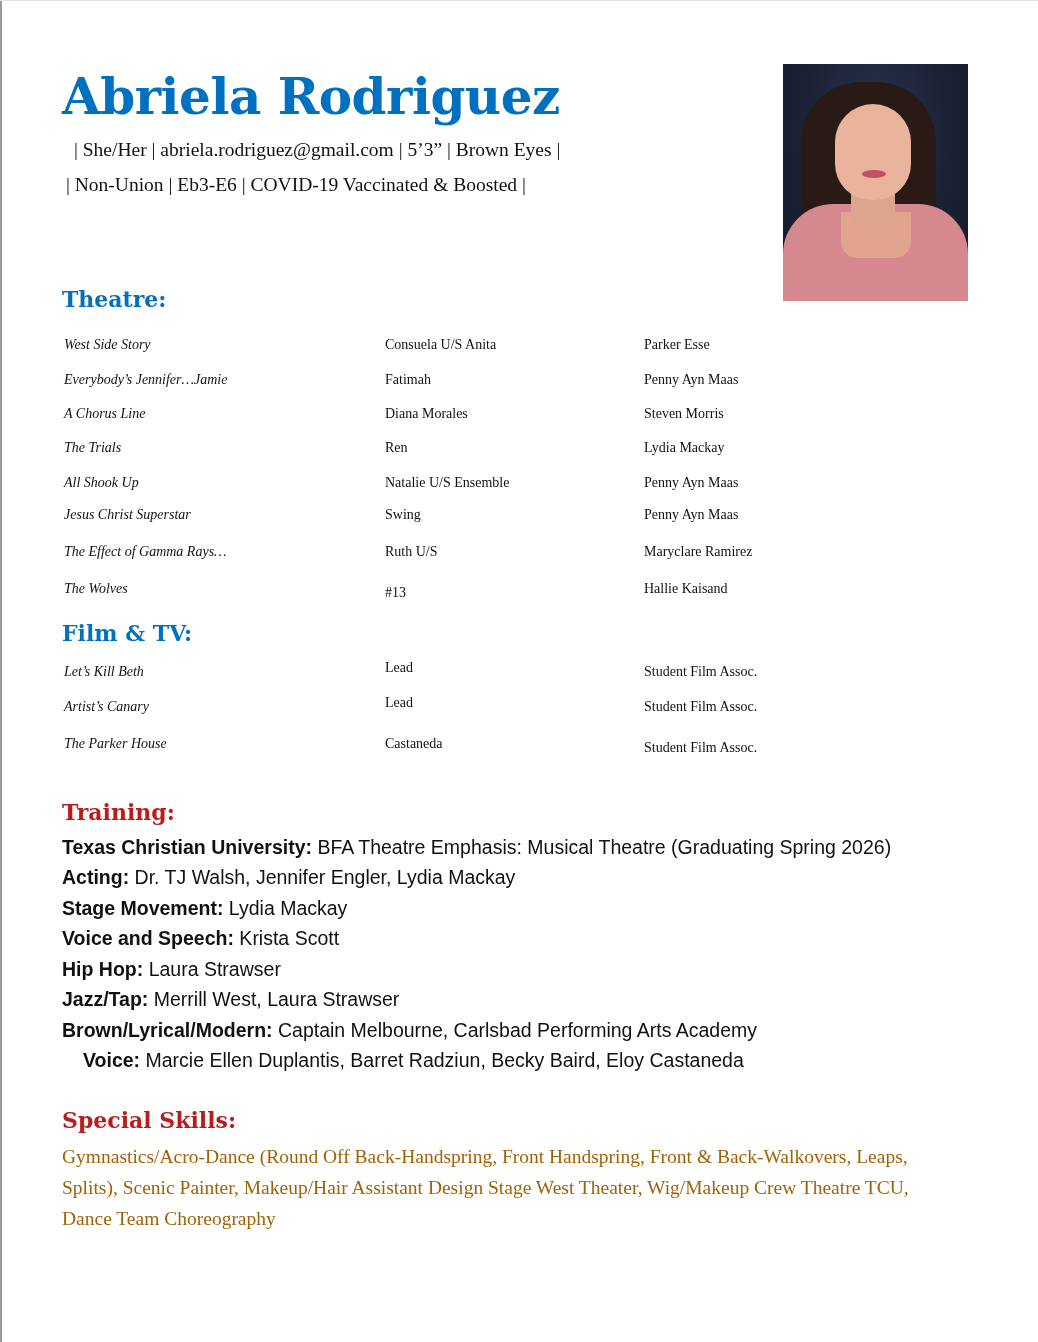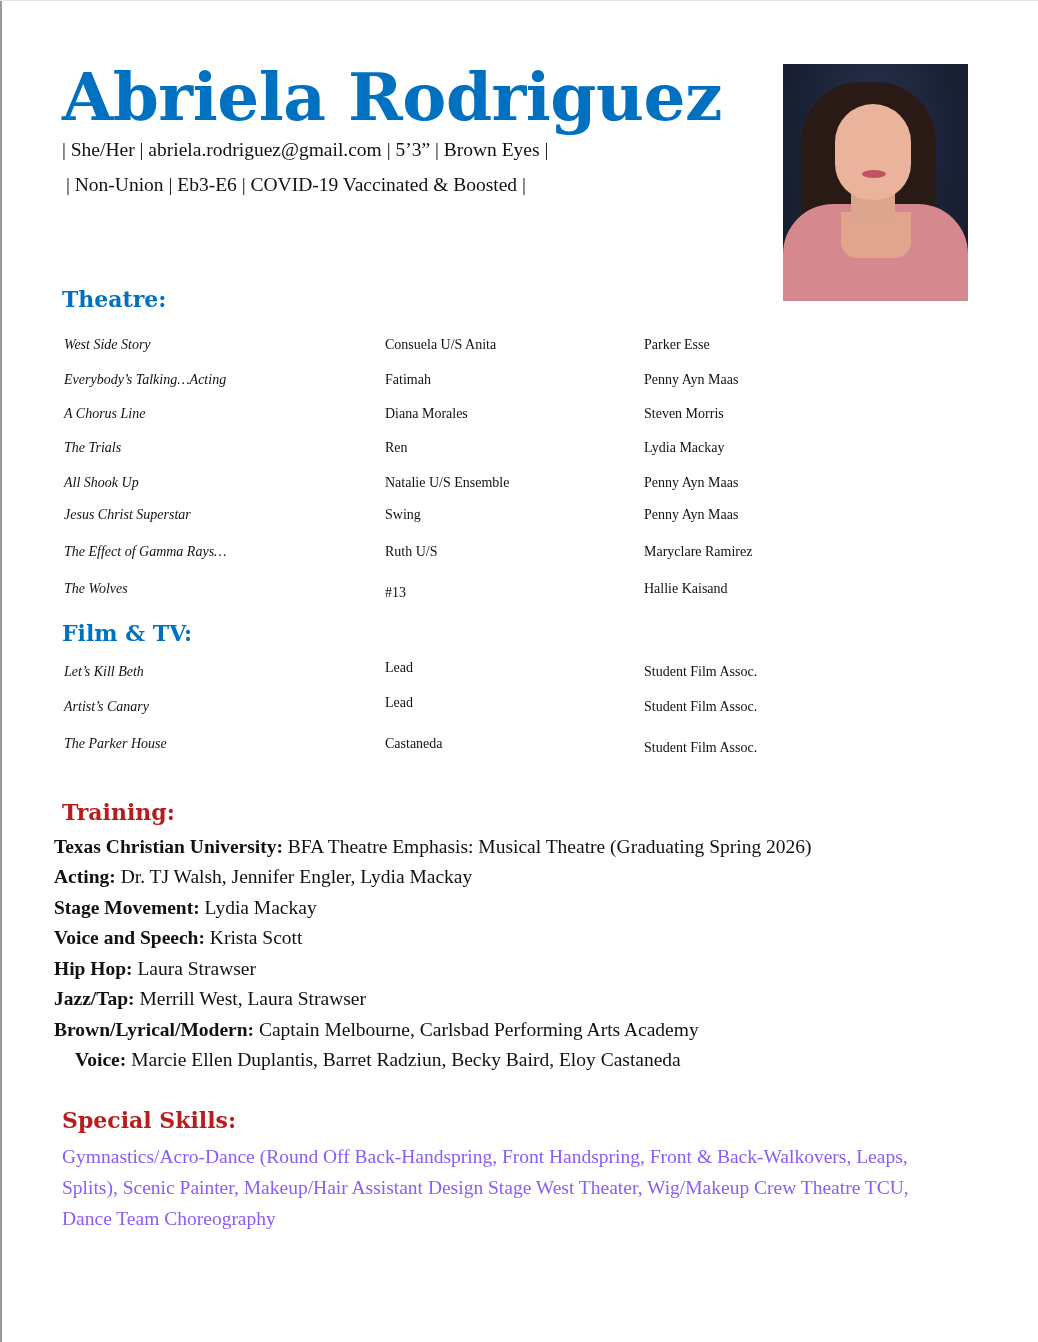--- a/index.html
+++ b/index.html
@@ -8,25 +8,25 @@
       background: #ffffff;
       font-family: "DejaVu Serif", "Liberation Serif", serif;
       color: #111;
     }
     .page-border-left { position: absolute; left: 0; top: 0; width: 2px; height: 1342px; background: #9a9a9a; }
     .page-border-top { position: absolute; left: 0; top: 0; width: 1038px; height: 1px; background: #e3e3e3; }
 
     .name {
       position: absolute; left: 62px; top: 66px;
       font-family: "DejaVu Serif", serif; font-weight: bold;
-      font-size: 66px; letter-spacing: -0.5px; color: #0070C0; white-space: nowrap;
+      font-size: 50px; letter-spacing: -0.5px; color: #0070C0; white-space: nowrap;
       line-height: 62px;
     }
     .contact {
-      position: absolute; left: 62px; font-family: "Liberation Serif", serif;
+      position: absolute; left: 74px; font-family: "Liberation Serif", serif;
       font-size: 19.5px; color: #111; white-space: nowrap; line-height: 24px;
     }
     .contact.l1 { top: 138px; }
     .contact.l2 { top: 173px; left: 66px; }
 
     .headshot {
       position: absolute; left: 783px; top: 64px; width: 185px; height: 237px;
       overflow: hidden;
       background: radial-gradient(ellipse at 50% 30%, #2a3350 0%, #1b2236 55%, #141a2a 100%);
     }
@@ -65,28 +65,28 @@
     .credit-row { position: absolute; left: 0; width: 1038px; height: 26px; }
     .credit-row .show, .credit-row .role, .credit-row .director {
       position: absolute; font-family: Liberation Serif, serif; font-size: 14px;
       white-space: nowrap; line-height: 24px; color: #111;
     }
     .credit-row .show { left: 64px; font-style: italic; }
     .credit-row .role { left: 385px; }
     .credit-row .director { left: 644px; }
 
     .training-line {
-      position: absolute; left: 54px; font-family: Liberation Serif, serif;
+      position: absolute; left: 62px; font-family: Liberation Sans, sans-serif;
       font-size: 19.5px; white-space: nowrap; line-height: 24px; color: #111; text-align: center;
     }
     .training-line .label { font-weight: bold; }
 
     .skills-text {
       position: absolute; left: 62px; top: 1141px; width: 900px;
-      font-family: "Liberation Serif", serif; font-size: 19.5px; line-height: 31px; color: #8b5cf6;
+      font-family: "Liberation Serif", serif; font-size: 19.5px; line-height: 31px; color: #a16207;
     }
   </style>
 </head>
 <body>
 
 <div class="page-border-left"></div>
 <div class="page-border-top"></div>
 
 <div class="name">Abriela Rodriguez</div>
 <div class="contact l1">| She/Her | abriela.rodriguez@gmail.com | 5’3” | Brown Eyes |</div>
@@ -102,21 +102,21 @@
 </div>
 
 <div class="section-heading primary" style="top:285px;">Theatre:</div>
 
 <div class="credit-row" style="top:333px;">
   <span class="show">West Side Story</span>
   <span class="role">Consuela U/S Anita</span>
   <span class="director">Parker Esse</span>
 </div>
 <div class="credit-row" style="top:368px;">
-  <span class="show">Everybody’s Talking…Acting</span>
+  <span class="show">Everybody’s Jennifer…Jamie</span>
   <span class="role">Fatimah</span>
   <span class="director">Penny Ayn Maas</span>
 </div>
 <div class="credit-row" style="top:402px;">
   <span class="show">A Chorus Line</span>
   <span class="role">Diana Morales</span>
   <span class="director">Steven Morris</span>
 </div>
 <div class="credit-row" style="top:436px;">
   <span class="show">The Trials</span>

